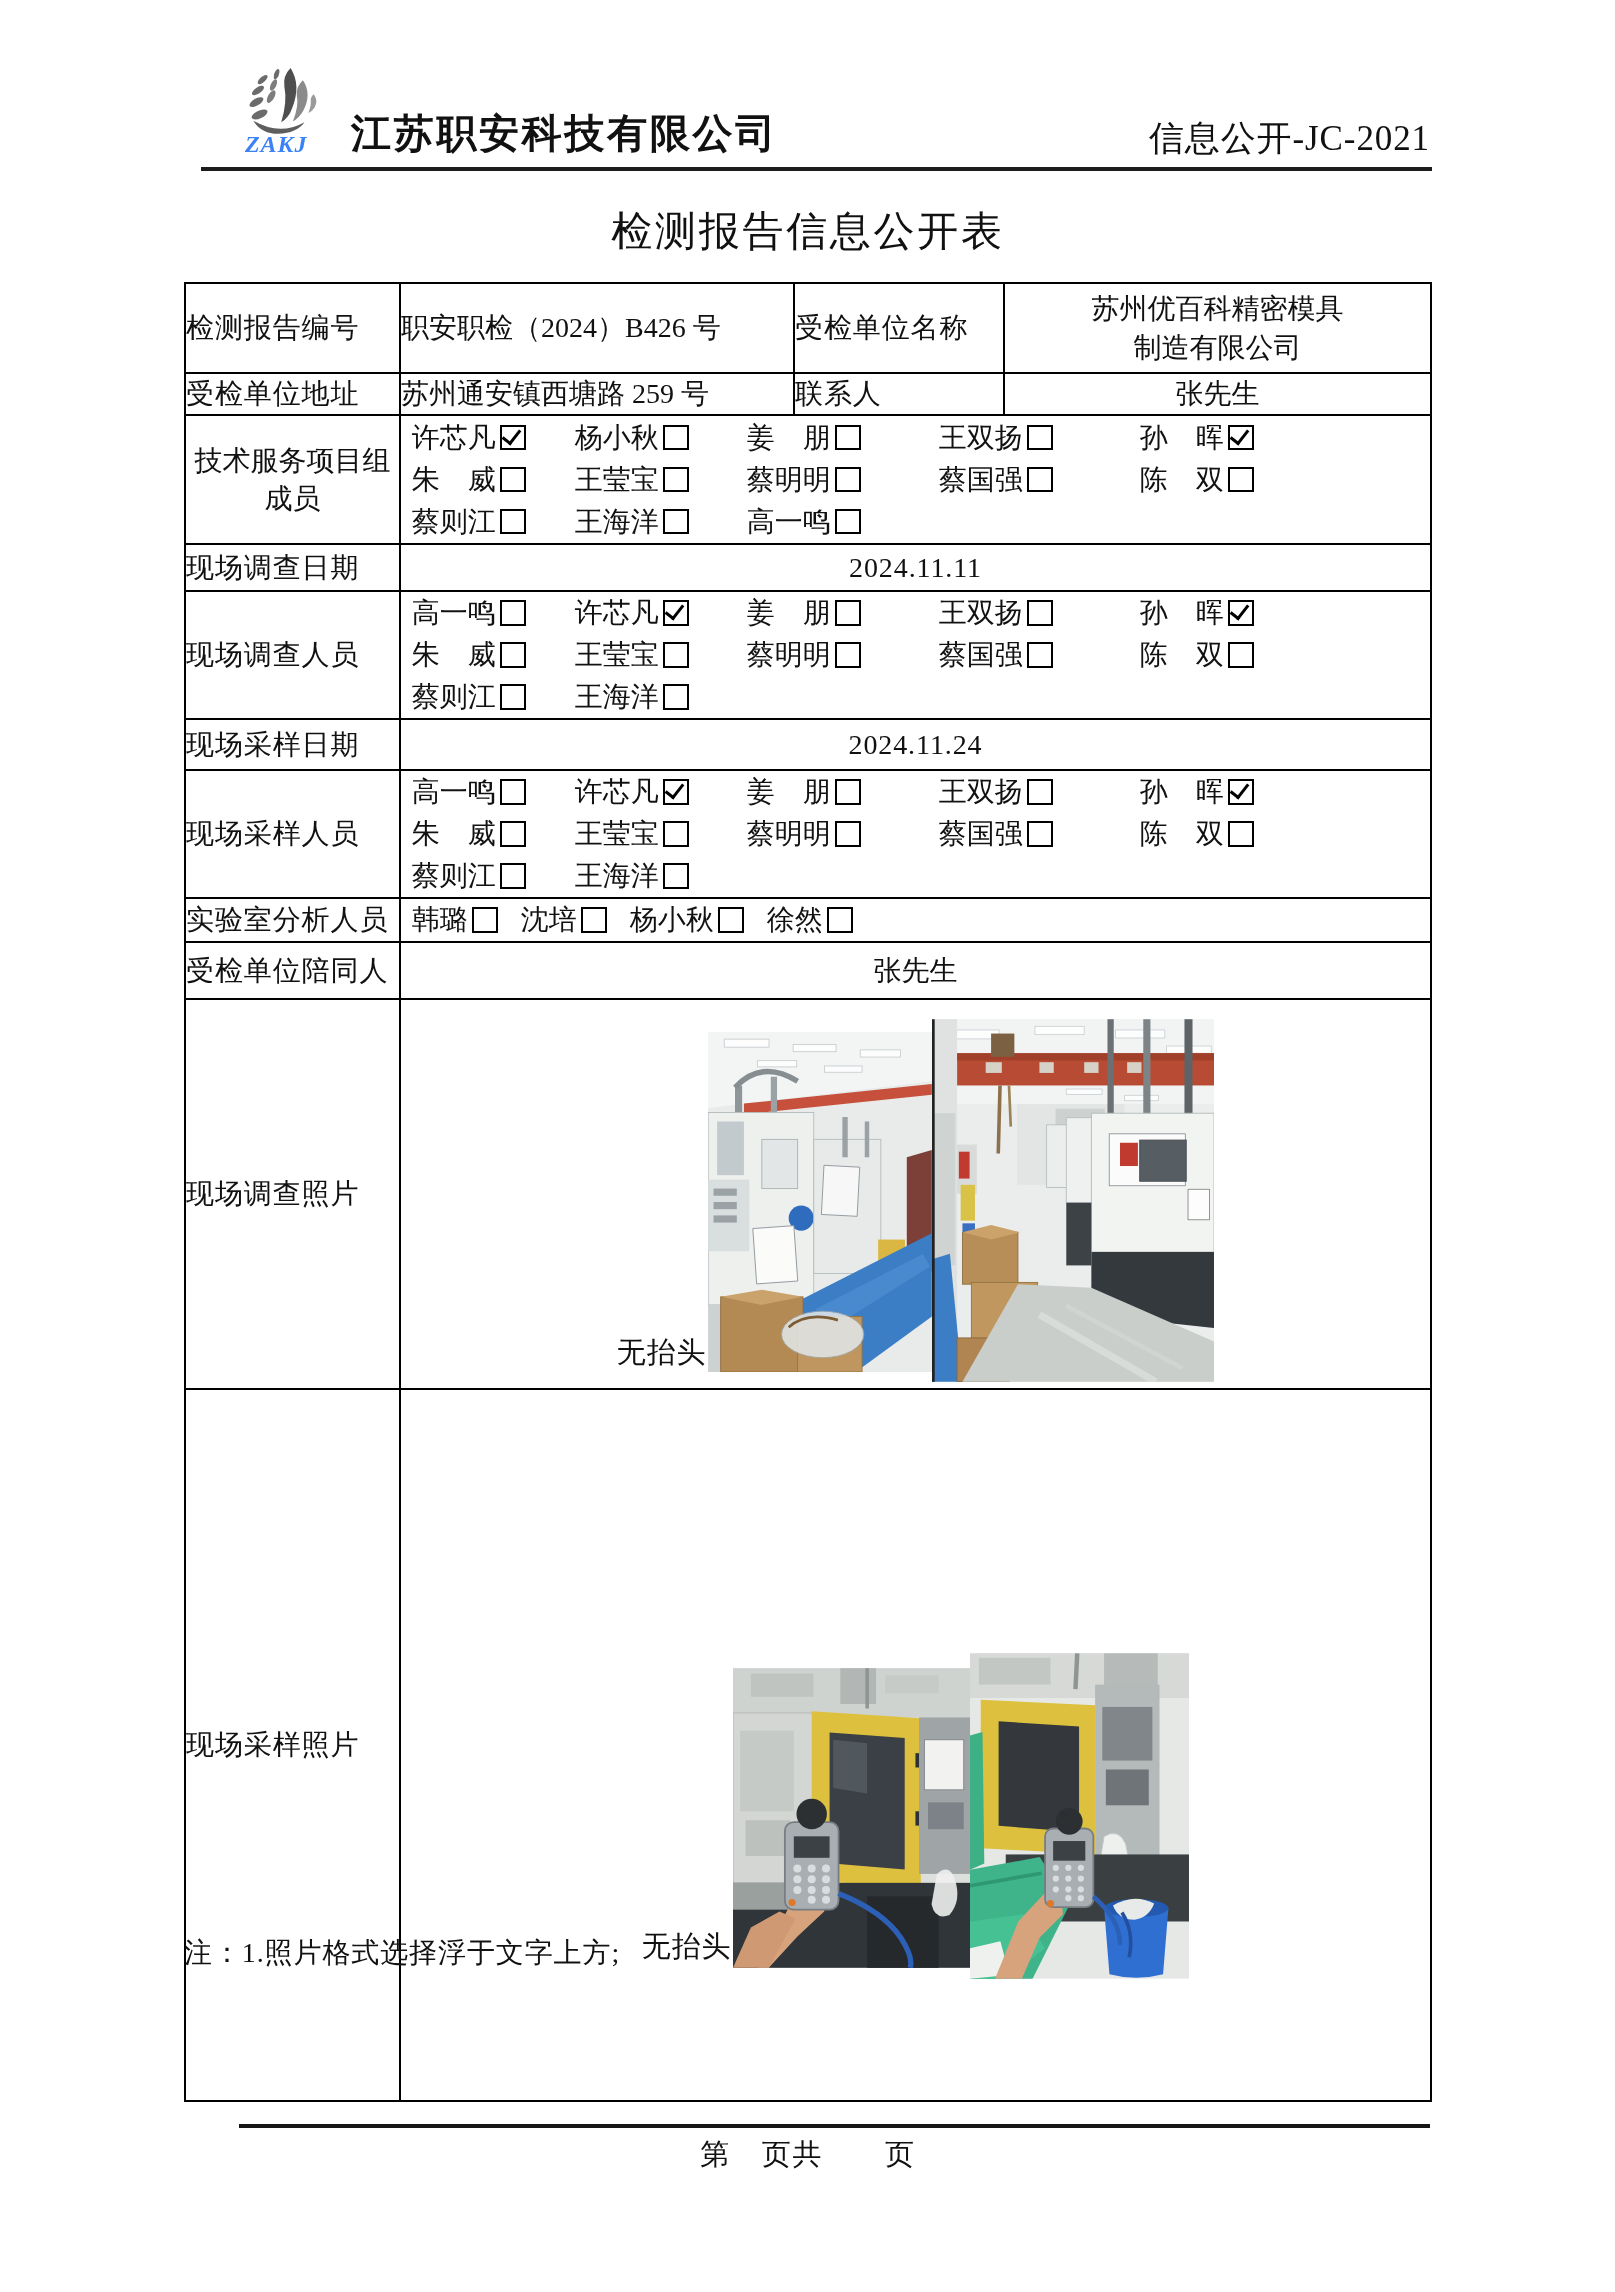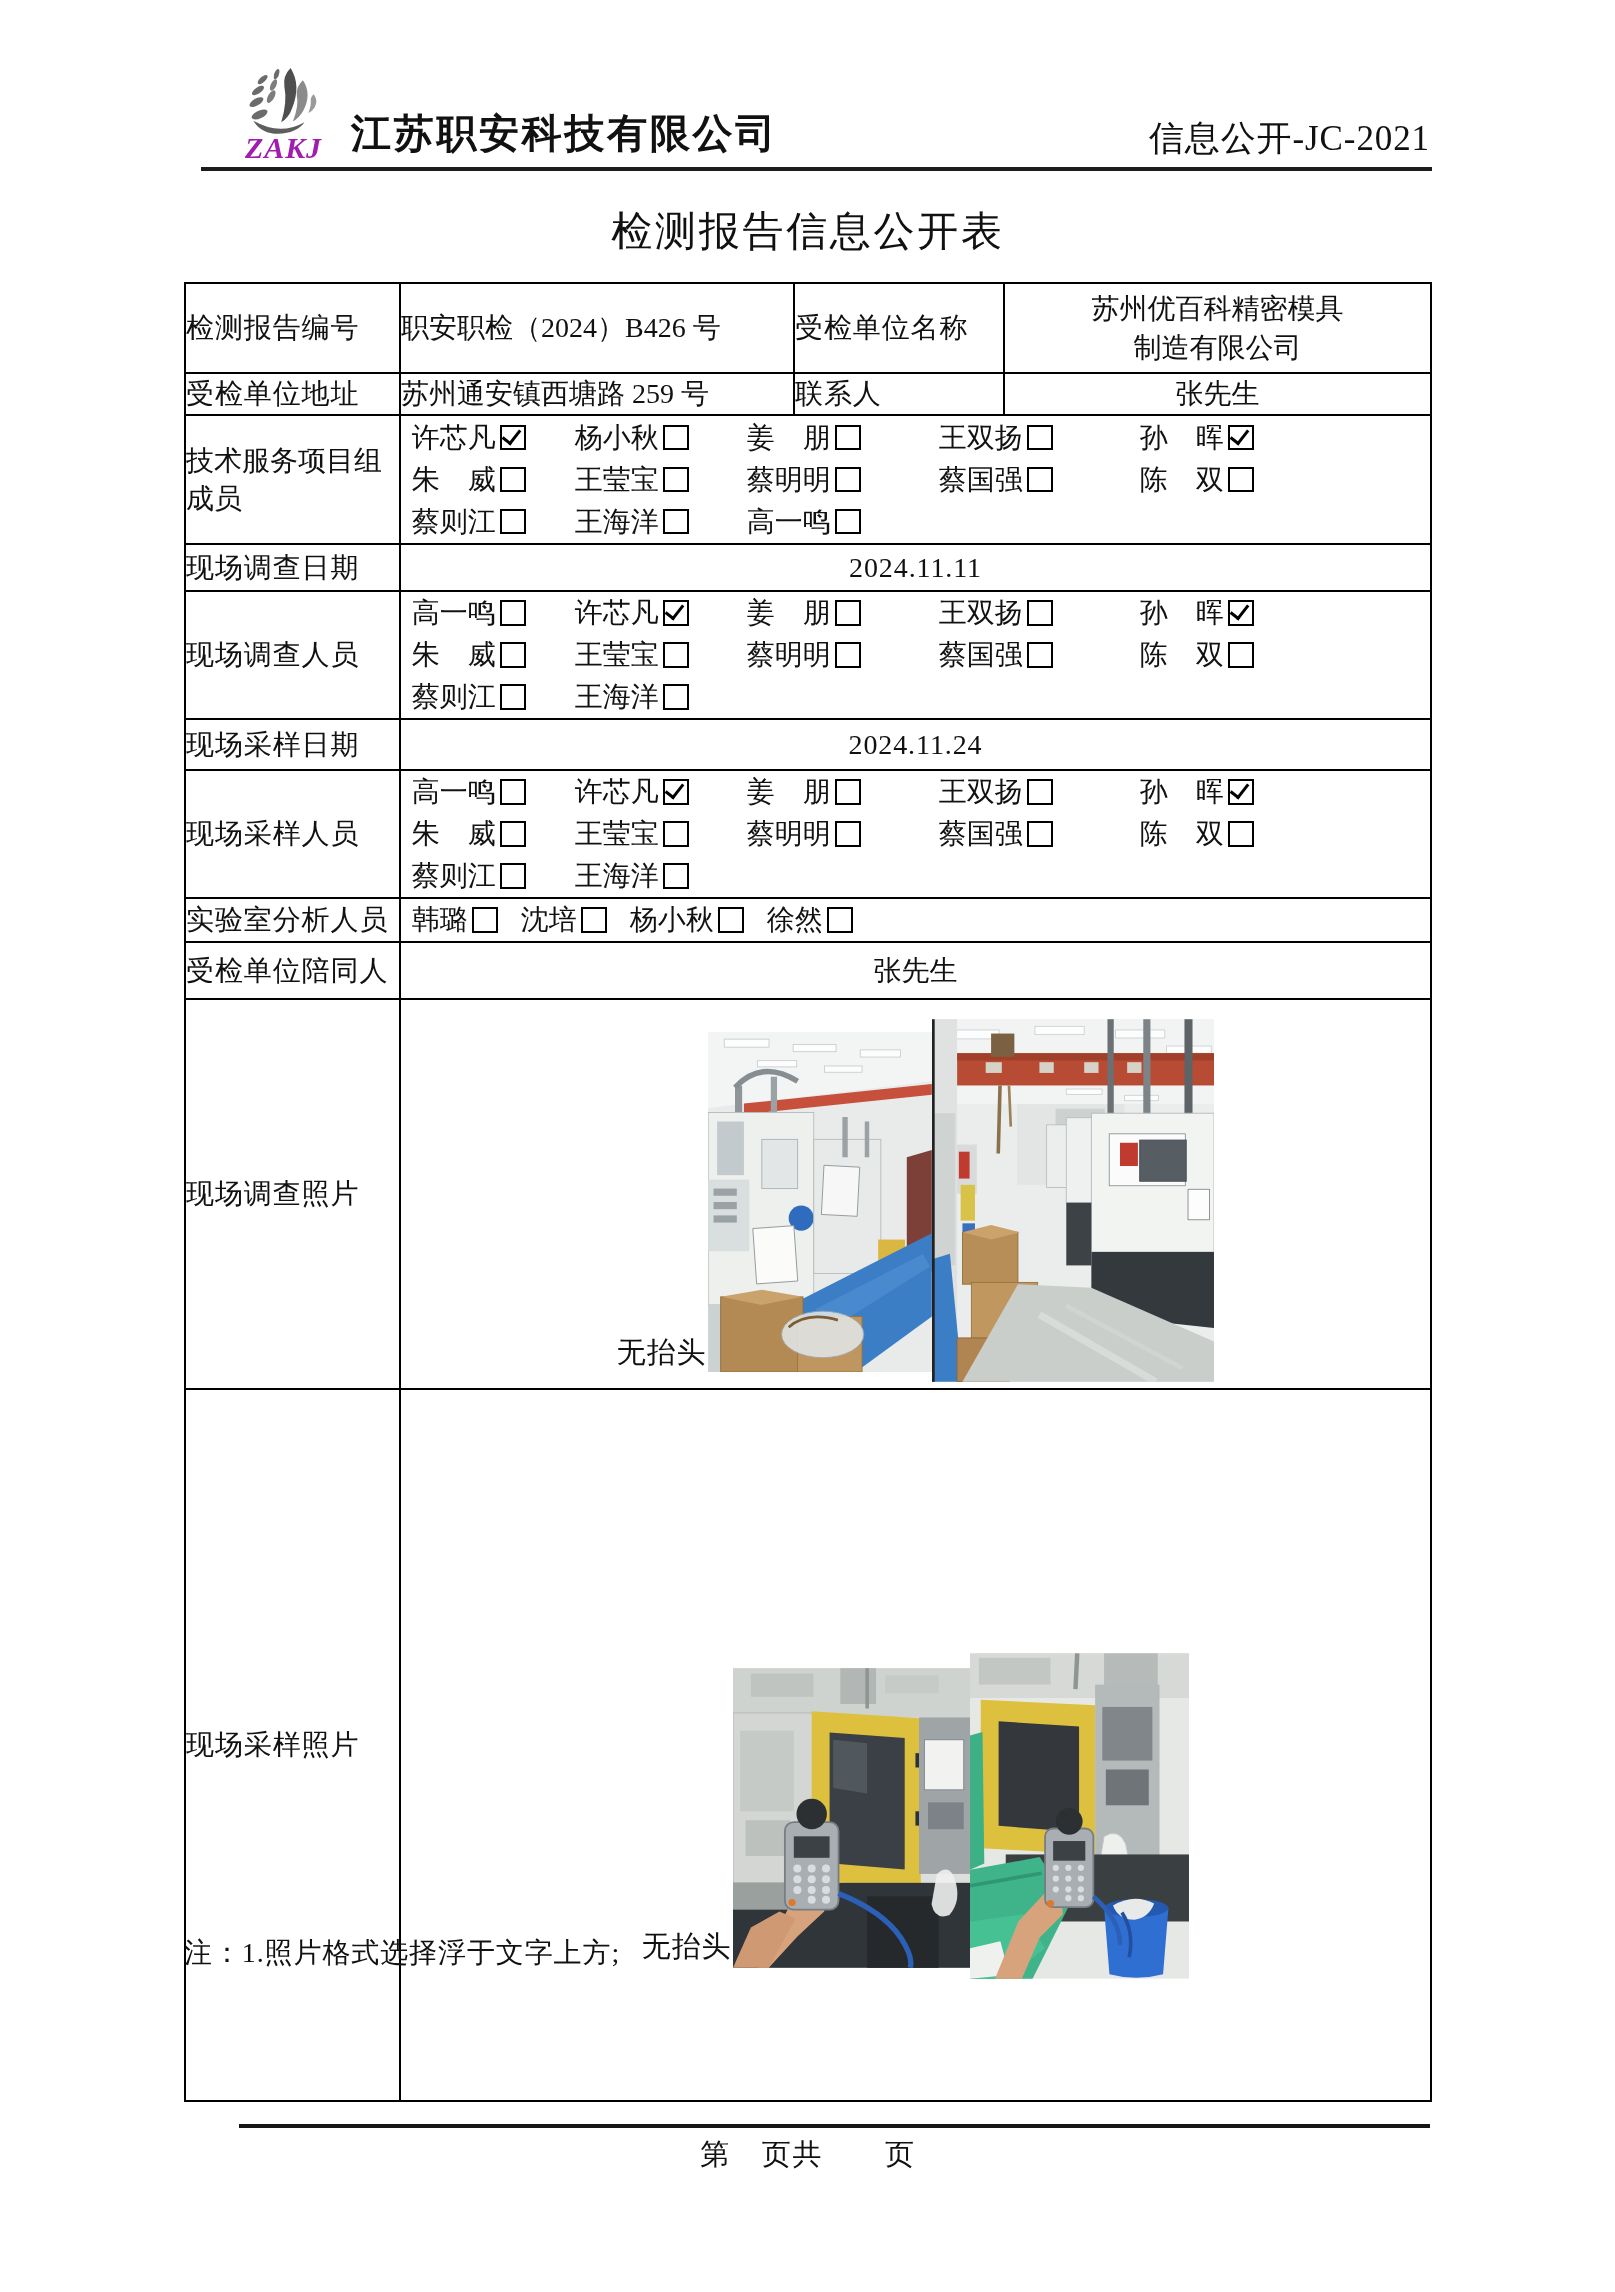--- a/index.html
+++ b/index.html
@@ -1,32 +1,32 @@
 <!DOCTYPE html>
 <html style="font-size:14.3px"><head>
 <meta charset="utf-8">
 <style>
   html,body{margin:0;padding:0;background:#888;}
   .page{position:relative;width:1616px;height:2293px;background:#ffffff;
         font-family:"Liberation Serif","DejaVu Serif",serif;color:#111;overflow:hidden;}
   
   .hdr-logo{position:absolute;left:236px;top:54px;width:106px;height:93px;}
-  .hdr-logo-text{position:absolute;left:245px;top:131px;font-size:30px;font-weight:bold;
-        font-style:italic;letter-spacing:0.9px;color:#a21caf;text-align:center;}
+  .hdr-logo-text{position:absolute;left:245px;top:131px;font-size:24px;font-weight:bold;
+        font-style:italic;letter-spacing:0.9px;color:#3b82f6;text-align:center;}
   .hdr-company{position:absolute;left:351px;top:106px;font-size:40px;font-weight:600;letter-spacing:2.7px;}
   .hdr-code{position:absolute;right:186px;top:115px;font-size:35px;letter-spacing:0.9px;}
   .hdr-line{position:absolute;left:201px;top:167px;width:1231px;height:3.6px;background:#1c1c1c;}
   
   .doc-title{position:absolute;left:0;top:204px;width:100%;text-align:center;
         font-size:41px;font-weight:normal;letter-spacing:2.7px;}
   
   table.main{position:absolute;left:184px;top:282px;width:1247px;border-collapse:collapse;table-layout:fixed;}
   table.main td{border:2.7px solid #000;font-size:28px;vertical-align:middle;padding:0;}
   td.lbl{letter-spacing:0.9px;}
-  td.lbl-sm{font-size:23px;letter-spacing:0;margin-top:16px;}
+  td.lbl-sm{text-align:center;font-size:23px;letter-spacing:0;margin-top:16px;}
   td.val-c{text-align:center;}
   td.val-l{text-align:left;padding-left:12.5px;}
   .r1{height:90px}.r2{height:42px}.r3{height:129px}.r4{height:47px}.r5{height:128px}
   .r6{height:51px}.r7{height:125px}.r8{height:44px}.r9{height:57px}.r10{height:390px}.r11{height:712px}
   .unit-name-inner{width:265px;margin:4px auto;text-align:center;line-height:39px;}
   .date-val{font-size:29.6px;letter-spacing:0.9px;margin-top:32px;}
   
   .names-cell{vertical-align:top;}
   .mline{display:flex;align-items:center;height:42px;padding-left:10.7px;white-space:nowrap;}
   .mline-compact{height:41px;}

